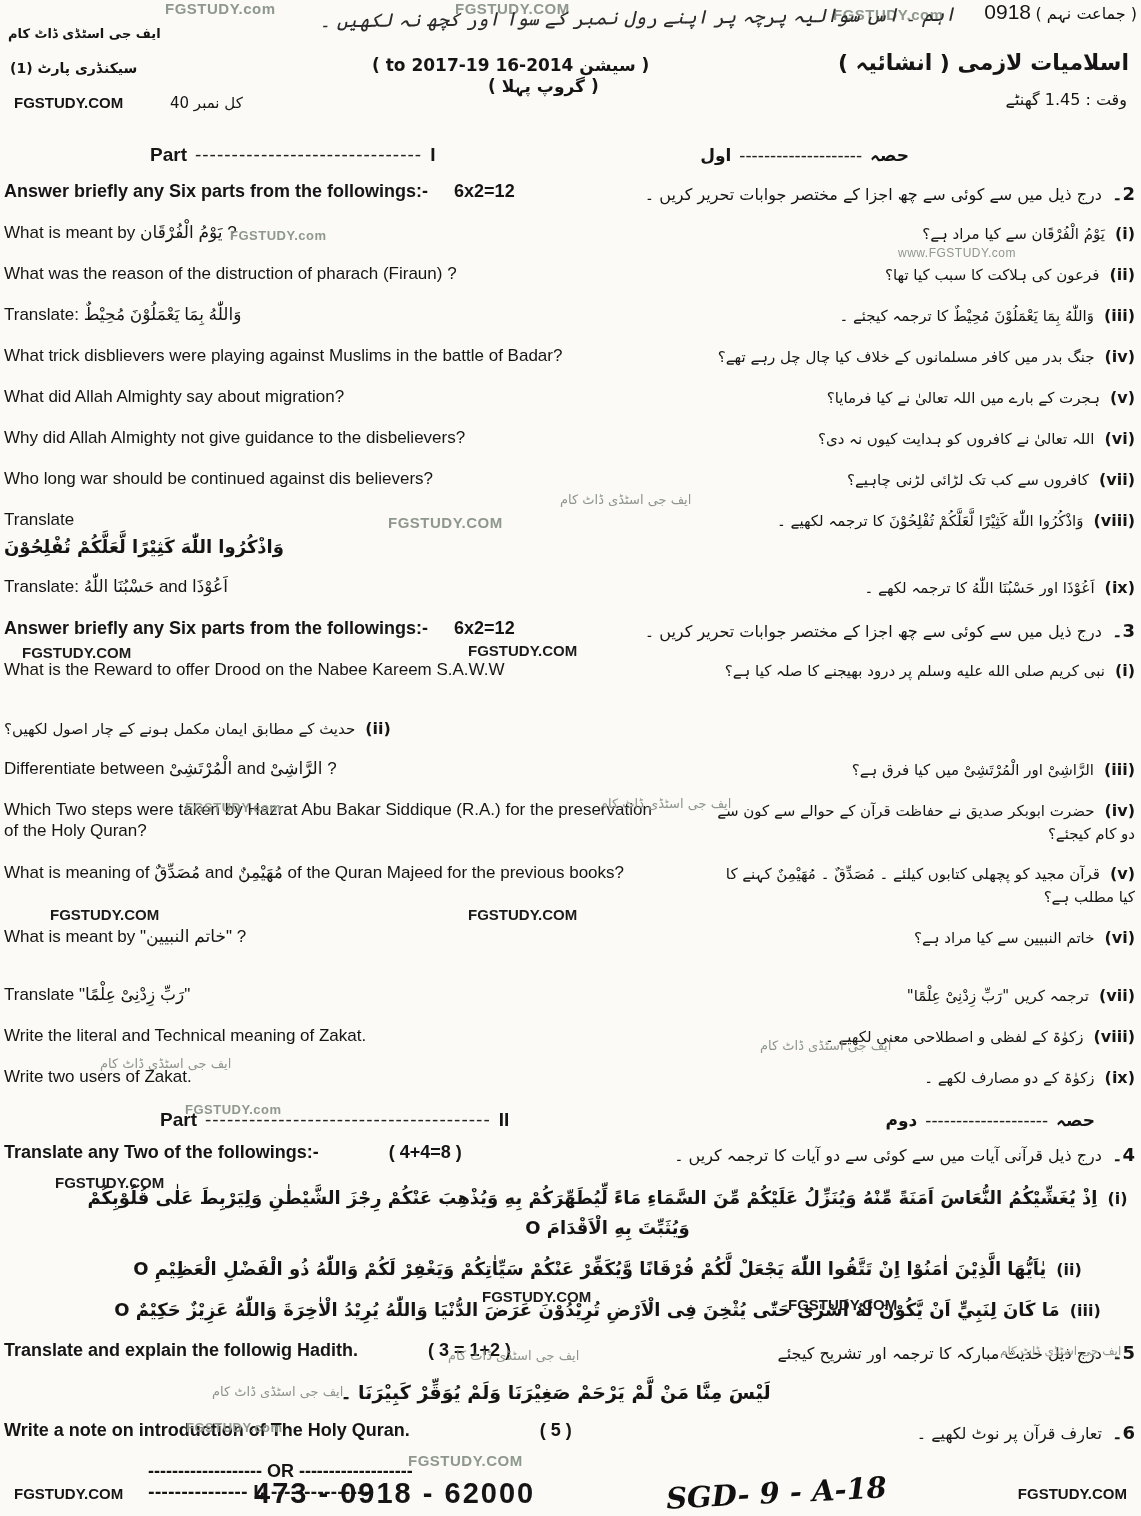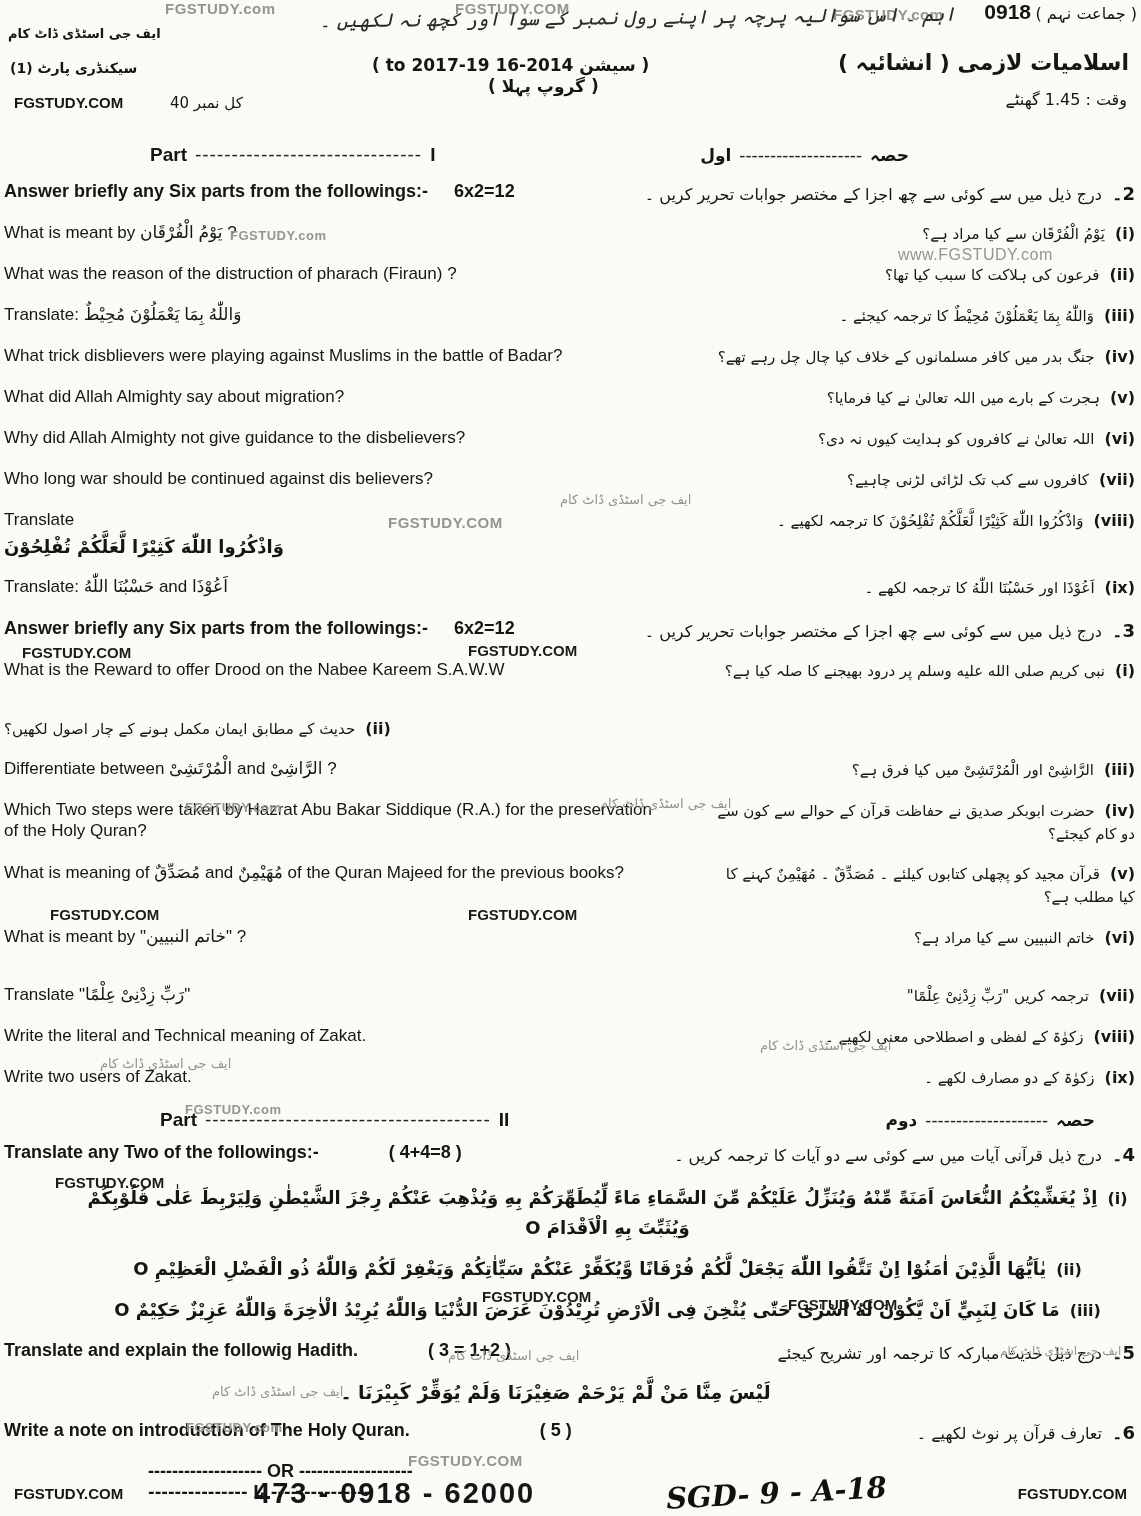--- a/index.html
+++ b/index.html
@@ -5,32 +5,32 @@
   * { box-sizing: border-box; }
   body { margin:0; background:#8a8a8a; display:flex; justify-content:center; }
   .page {
     width:1141px; height:1516px; position:relative; overflow:hidden;
     background:#fbfaf6; color:#151515;
     font-family:"Liberation Sans", sans-serif;
   }
   .ur { font-family:"DejaVu Sans", sans-serif; direction:rtl; }
   
   .wm  { position:absolute; color:#8f988d; font-size:15px; font-weight:bold; letter-spacing:.5px; white-space:nowrap; }
-  .wm.small { font-size:16px; font-weight:normal; }
+  .wm.small { font-size:12px; font-weight:normal; }
   .wm.m { font-size:13px; }
   .wmb { position:absolute; color:#1b1b1b; font-size:15px; font-weight:bold; white-space:nowrap; }
   .wmu { position:absolute; color:#8d958c; font-size:13px; font-family:"DejaVu Sans",sans-serif; direction:rtl; white-space:nowrap; }
   
   .header { position:relative; height:138px; }
   .hand { position:absolute; left:240px; top:6px; width:795px; font-size:19px;
           color:#2b2b2b; transform:rotate(-0.6deg); font-style:italic; text-align:center; }
   .hdr-site-ur { position:absolute; left:8px; top:26px; font-size:13px; font-weight:bold;
                  font-family:"DejaVu Sans",sans-serif; direction:rtl; }
   .hdr-code { position:absolute; right:4px; top:0; font-size:16px; }
-  .hdr-code .pcode { font-weight:bold; font-size:21px; letter-spacing:1px; }
+  .hdr-code .pcode { font-weight:normal; font-size:21px; letter-spacing:1px; }
   .hdr-secpart { position:absolute; left:10px; top:60px; font-size:14px; font-weight:bold; }
   .hdr-session { position:absolute; left:372px; top:55px; font-size:17px; font-weight:bold; }
   .hdr-subject { position:absolute; right:12px; top:50px; font-size:22px; font-weight:bold; }
   .hdr-site    { position:absolute; left:14px; top:94px; font-size:15px; font-weight:bold; }
   .hdr-marks   { position:absolute; left:170px; top:94px; font-size:15px; }
   .hdr-group   { position:absolute; left:488px; top:76px; font-size:17px; font-weight:bold; }
   .hdr-time    { position:absolute; right:14px; top:90px; font-size:16px; }
   
   .partline { display:flex; justify-content:space-between; align-items:baseline;
               padding:2px 232px 2px 150px; font-weight:bold; font-size:19px; margin:4px 0 12px 0; }

